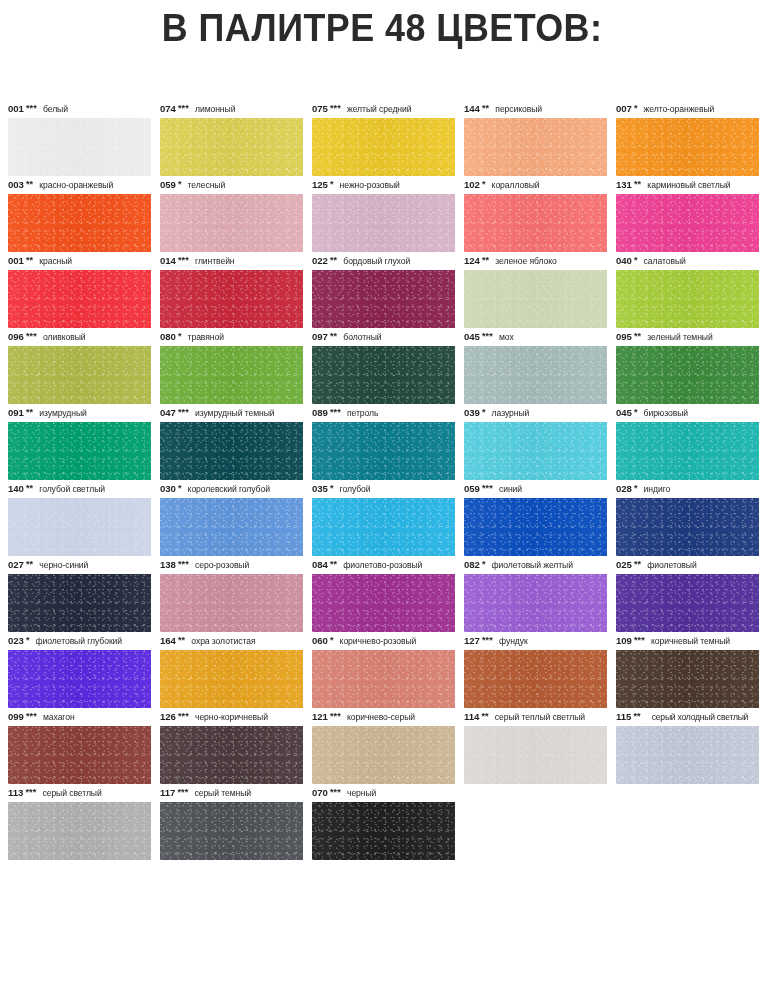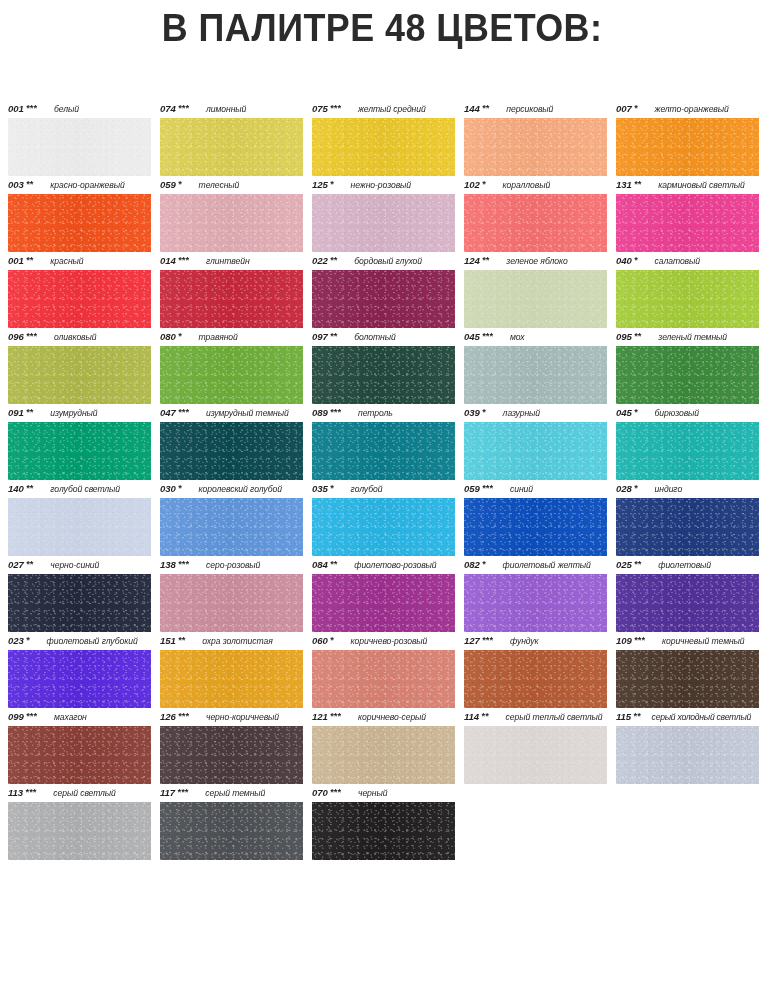--- a/index.html
+++ b/index.html
@@ -41,21 +41,20 @@
     display: grid;
     grid-template-columns: repeat(5, 143px);
     column-gap: 9px;
     row-gap: 0px;
   }
 
   .swatch-cell {
     width: 143px;
     height: 76px;
     position: relative;
-    font-style: italic;
   }
 
   .swatch-label {
     height: 18px;
     line-height: 18px;
     white-space: nowrap;
     overflow: visible;
     font-size: 8.4px;
     color: #231f20;
     display: flex;
@@ -70,21 +69,21 @@
   .swatch-stars {
     font-size: 9px;
     font-weight: 700;
     line-height: 8px;
     position: relative;
     top: -1.5px;
     margin-left: 2.2px;
     letter-spacing: 0.2px;
   }
   .swatch-name {
-    margin-left: 17px;
+    margin-left: 6px;
     font-size: 8.6px;
     font-weight: 400;
     letter-spacing: -0.08px;
   }
   .swatch-name.tight { margin-left: 11px; letter-spacing: -0.25px; }
 
   .swatch-chip {
     width: 143px;
     height: 58px;
     position: relative;
@@ -401,21 +400,21 @@
     <div class="swatch-cell">
       <div class="swatch-label">
         <span class="swatch-code">023</span>
         <span class="swatch-stars">*</span>
         <span class="swatch-name">фиолетовый глубокий</span>
       </div>
       <div class="swatch-chip" style="background: rgb(90, 42, 224);"></div>
     </div>
     <div class="swatch-cell">
       <div class="swatch-label">
-        <span class="swatch-code">151</span>
+        <span class="swatch-code">164</span>
         <span class="swatch-stars">**</span>
         <span class="swatch-name">охра золотистая</span>
       </div>
       <div class="swatch-chip" style="background: rgb(232, 164, 31);"></div>
     </div>
     <div class="swatch-cell">
       <div class="swatch-label">
         <span class="swatch-code">060</span>
         <span class="swatch-stars">*</span>
         <span class="swatch-name">коричнево-розовый</span>

